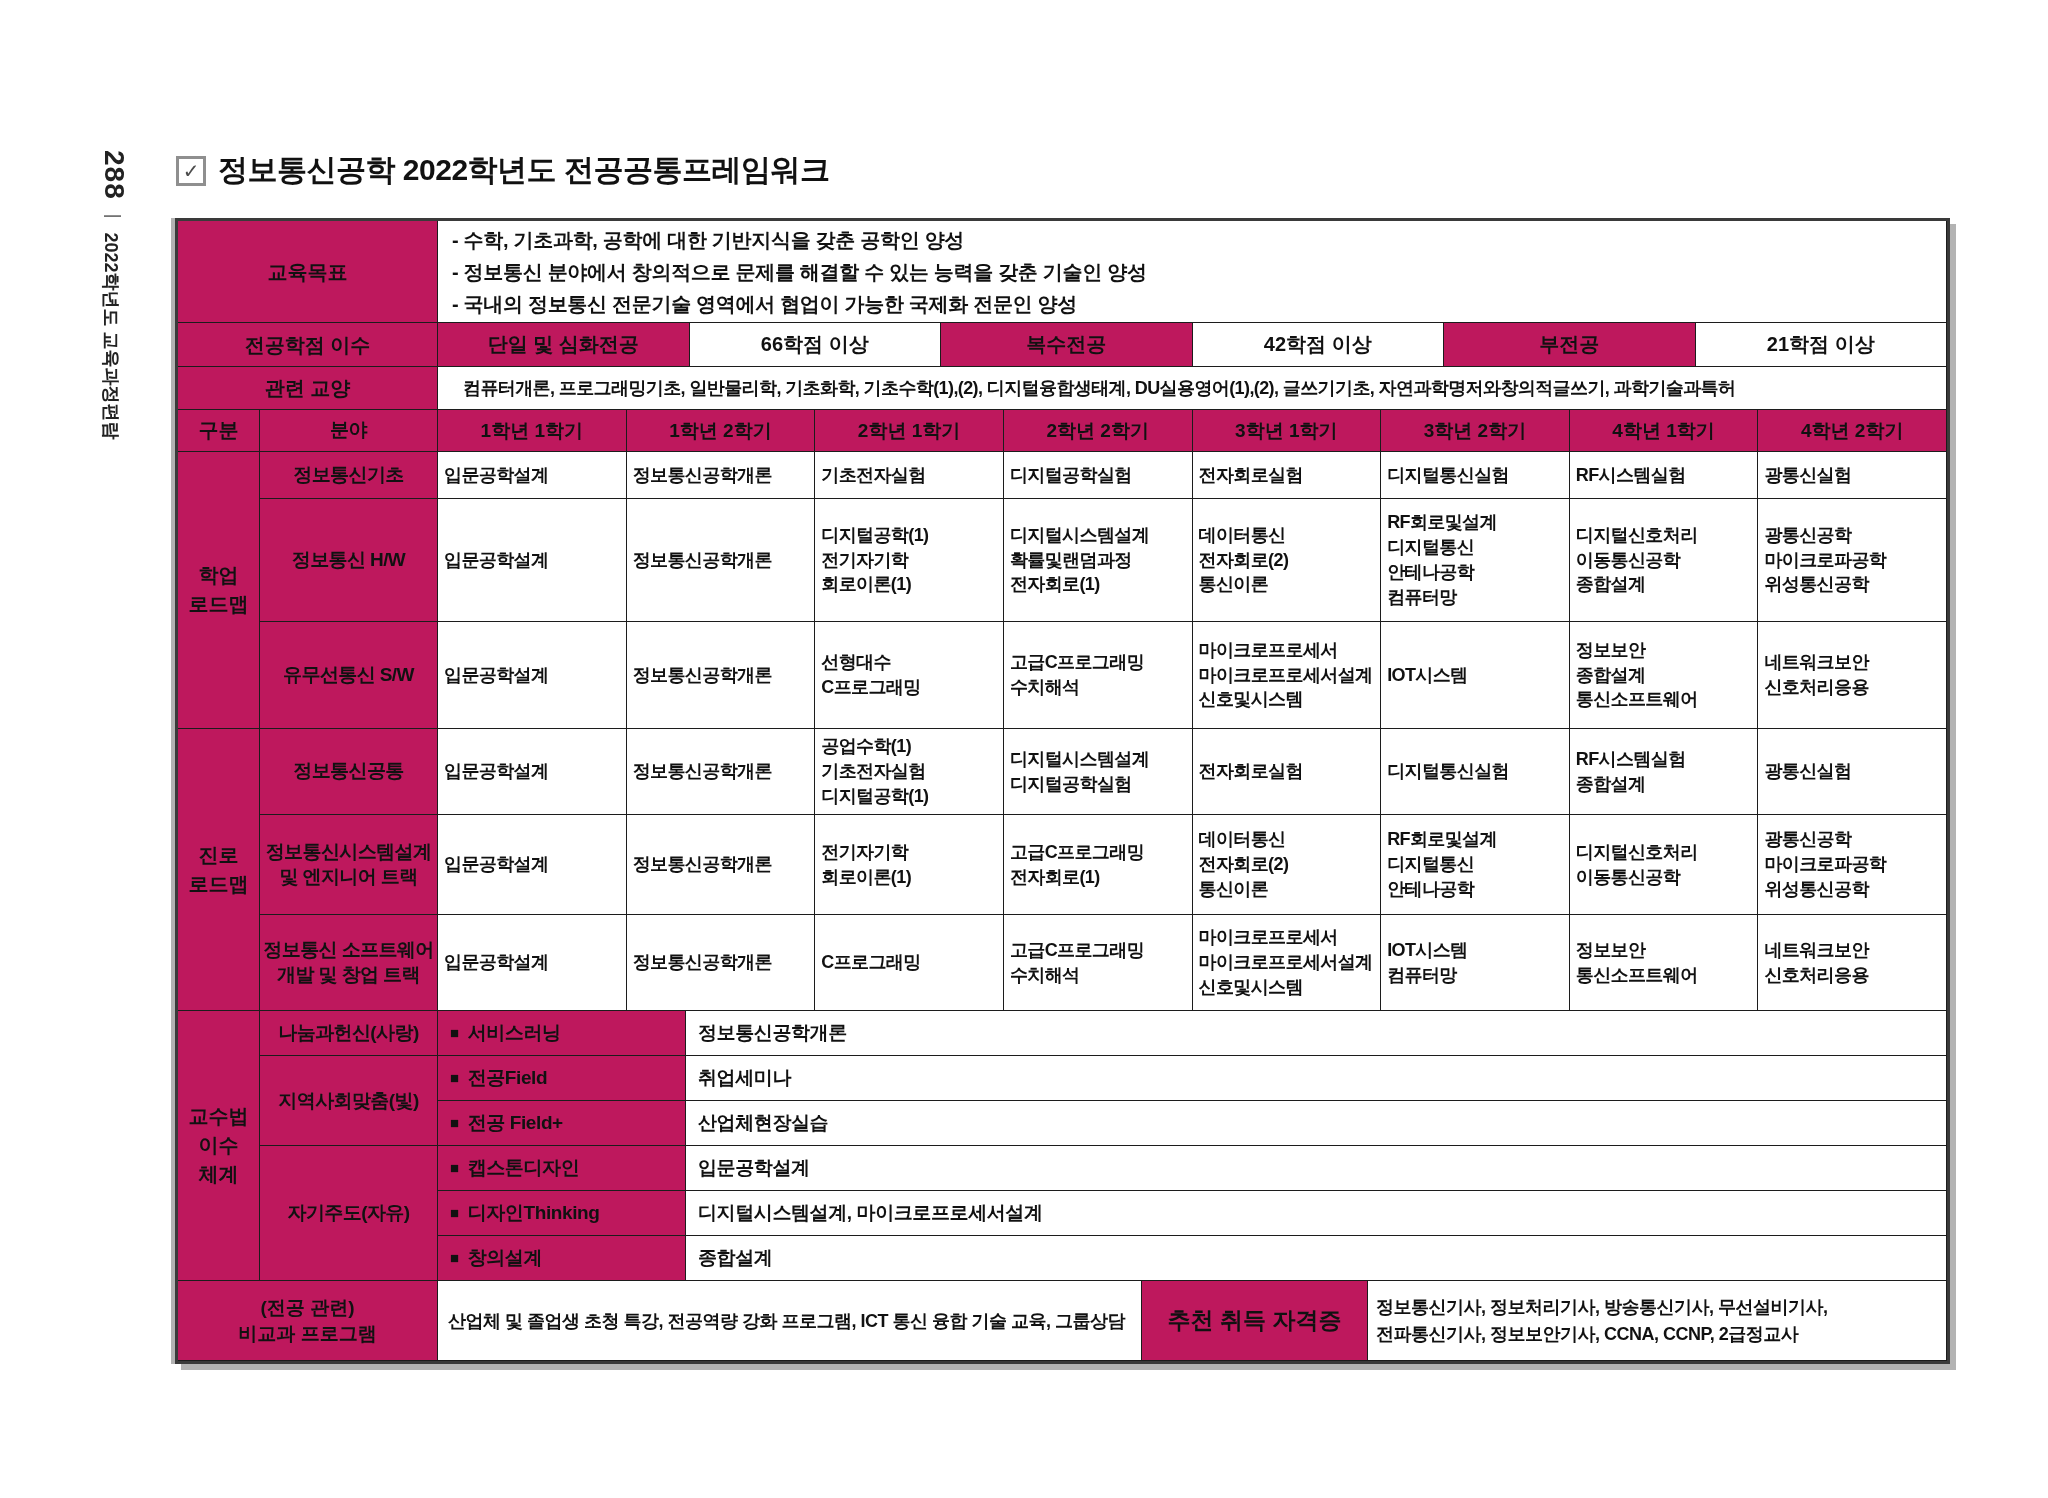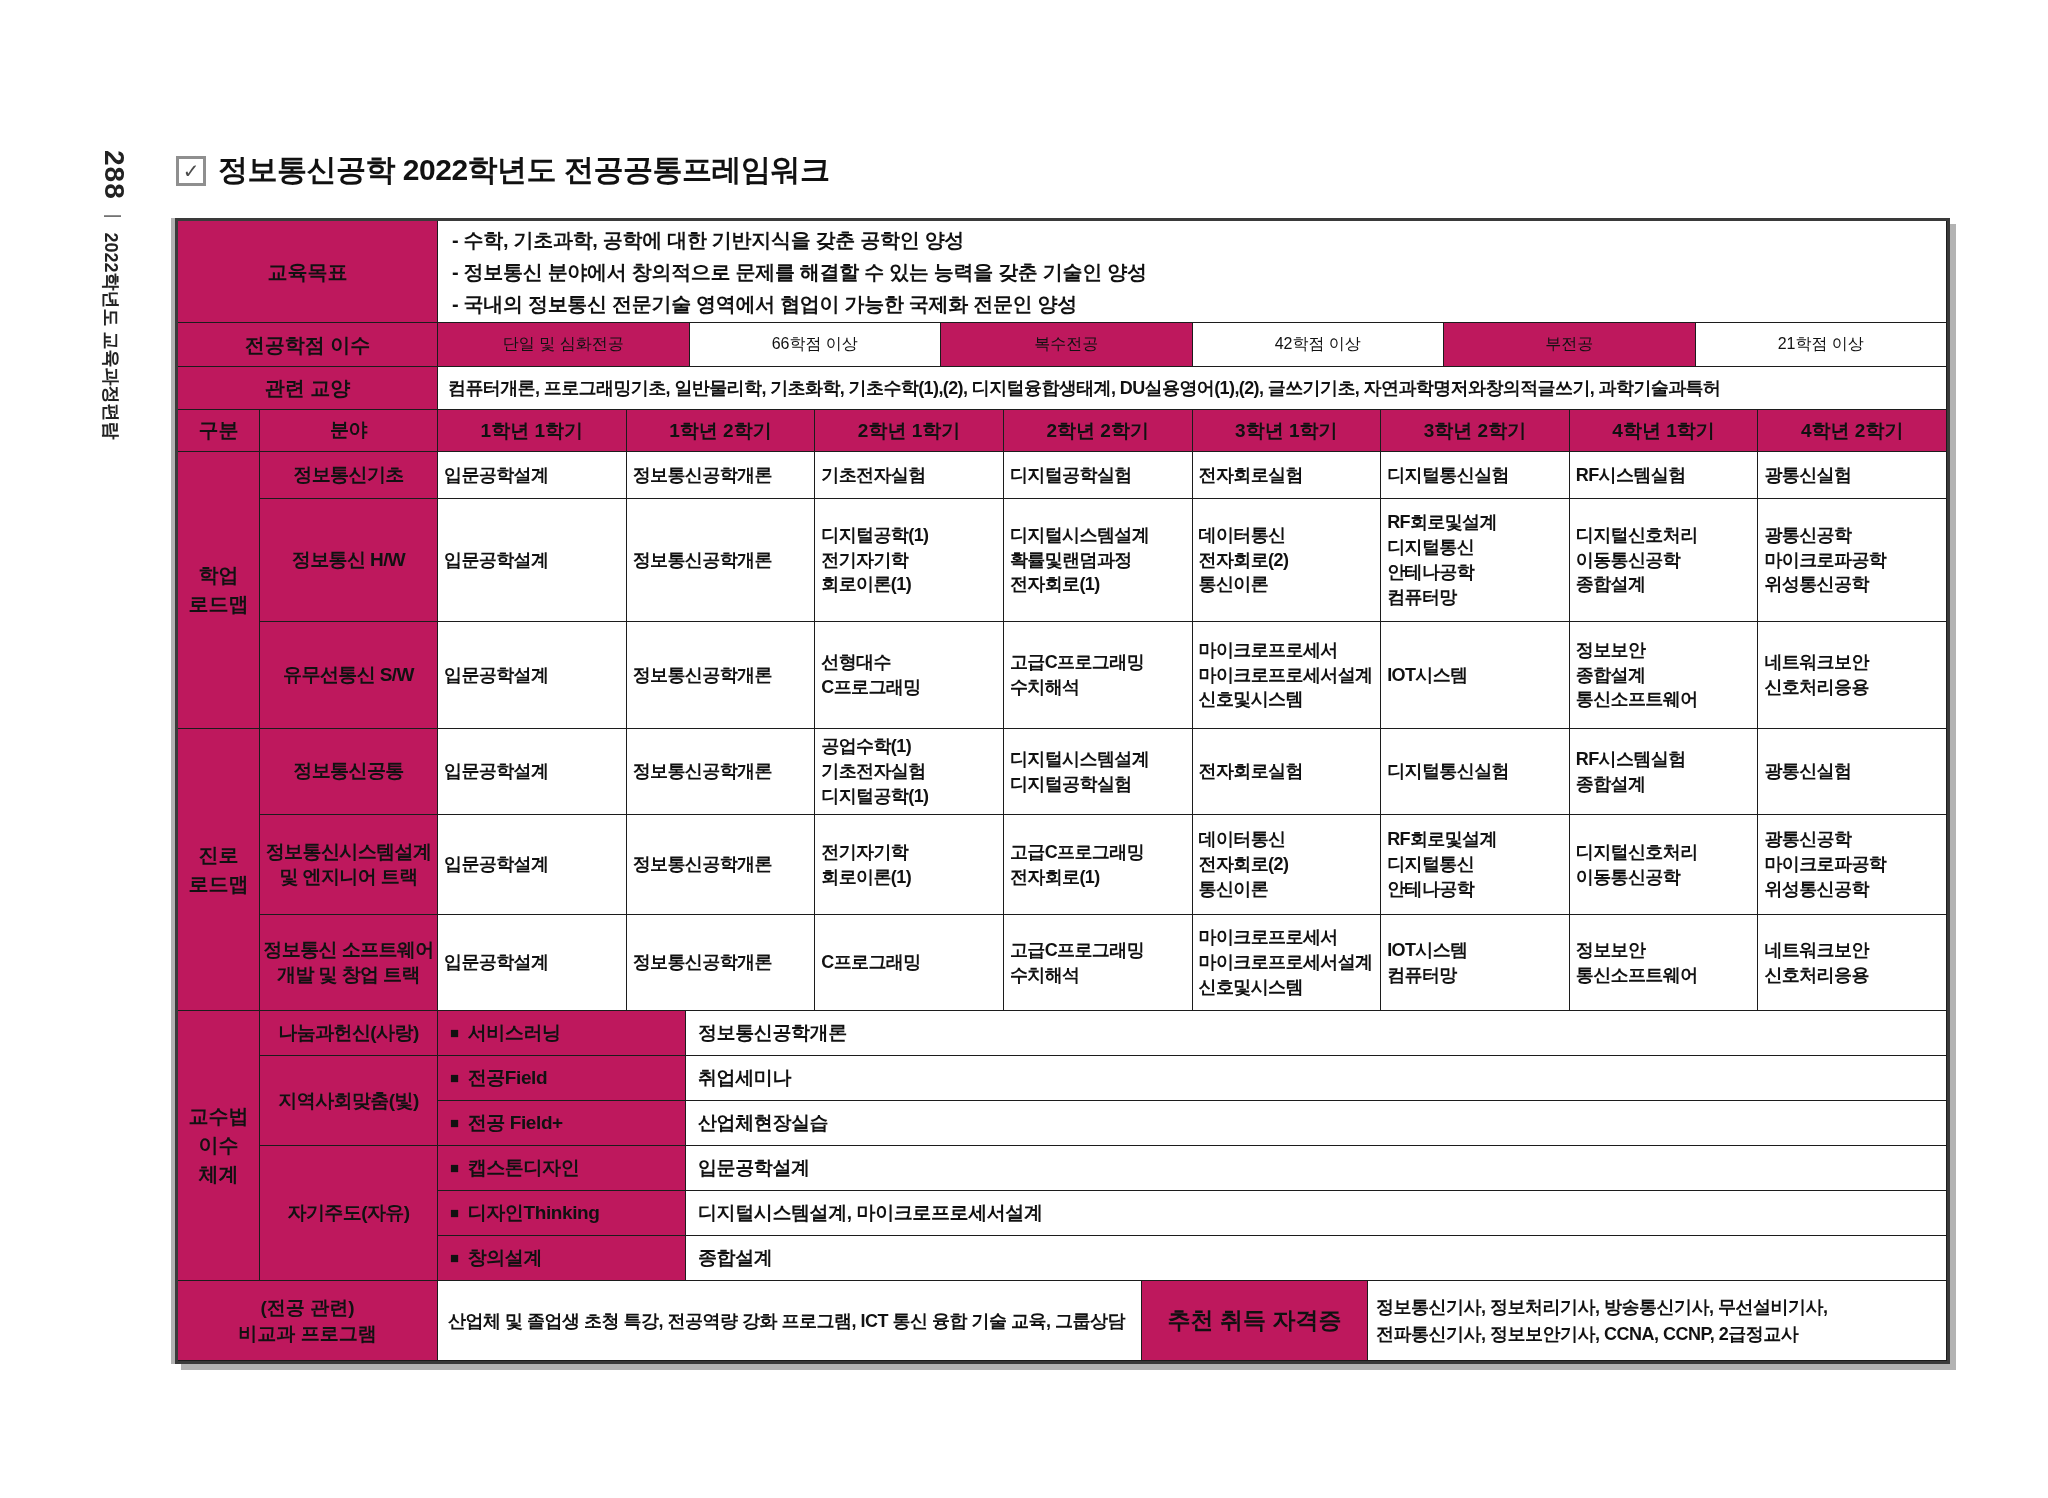--- a/index.html
+++ b/index.html
@@ -40,22 +40,22 @@
   .pre{white-space:pre-line;}
   .rrow{display:flex;width:100%;}
   .section{display:flex;width:100%;}
   .rows{flex:1 1 0;display:flex;flex-direction:column;min-width:0;}
   .group{width:82px;font-size:20px;font-weight:700;line-height:1.45;}
   .field{width:178px;font-size:19px;font-weight:700;letter-spacing:-0.6px;line-height:1.3;}
   .sem{flex:1 1 0;font-size:19px;font-weight:700;}
   .course{flex:1 1 0;font-size:18px;font-weight:600;letter-spacing:-0.6px;line-height:1.38;padding:4px 6px;justify-content:flex-start;text-align:left;}
   .lbl{width:260px;font-size:20px;font-weight:700;line-height:1.3;}
   .goals-txt{flex:1 1 0;font-size:20px;font-weight:700;line-height:1.6;padding:20px 14px;letter-spacing:-0.3px;}
-  .cred{flex:1 1 0;font-size:16px;font-weight:400;}
-  .lib{flex:1 1 0;font-size:18px;font-weight:700;letter-spacing:-0.6px;padding:0 10px;white-space:nowrap;}
+  .cred{flex:1 1 0;font-size:20px;font-weight:700;}
+  .lib{flex:1 1 0;font-size:18px;font-weight:700;letter-spacing:-0.6px;padding:0 25px;white-space:nowrap;}
   .cat{width:178px;font-size:19px;font-weight:700;letter-spacing:-0.6px;}
   .prog{width:248px;font-size:19px;font-weight:700;letter-spacing:-0.4px;padding-left:12px;}
   .bullet{font-size:15px;margin-right:9px;position:relative;top:-1px;}
   .tcourse{flex:1 1 0;font-size:19px;font-weight:600;letter-spacing:-0.4px;padding-left:12px;}
   .catblock{display:flex;width:100%;}
   .xlbl{width:260px;font-size:19px;font-weight:700;line-height:1.35;}
   .xprog{width:704px;font-size:18px;font-weight:700;letter-spacing:-0.5px;padding:0 10px;}
   .xcertlbl{width:226px;font-size:23px;font-weight:700;}
   .xcerts{flex:1 1 0;font-size:18px;font-weight:600;letter-spacing:-0.5px;line-height:1.45;padding:4px 8px;}
 </style>

